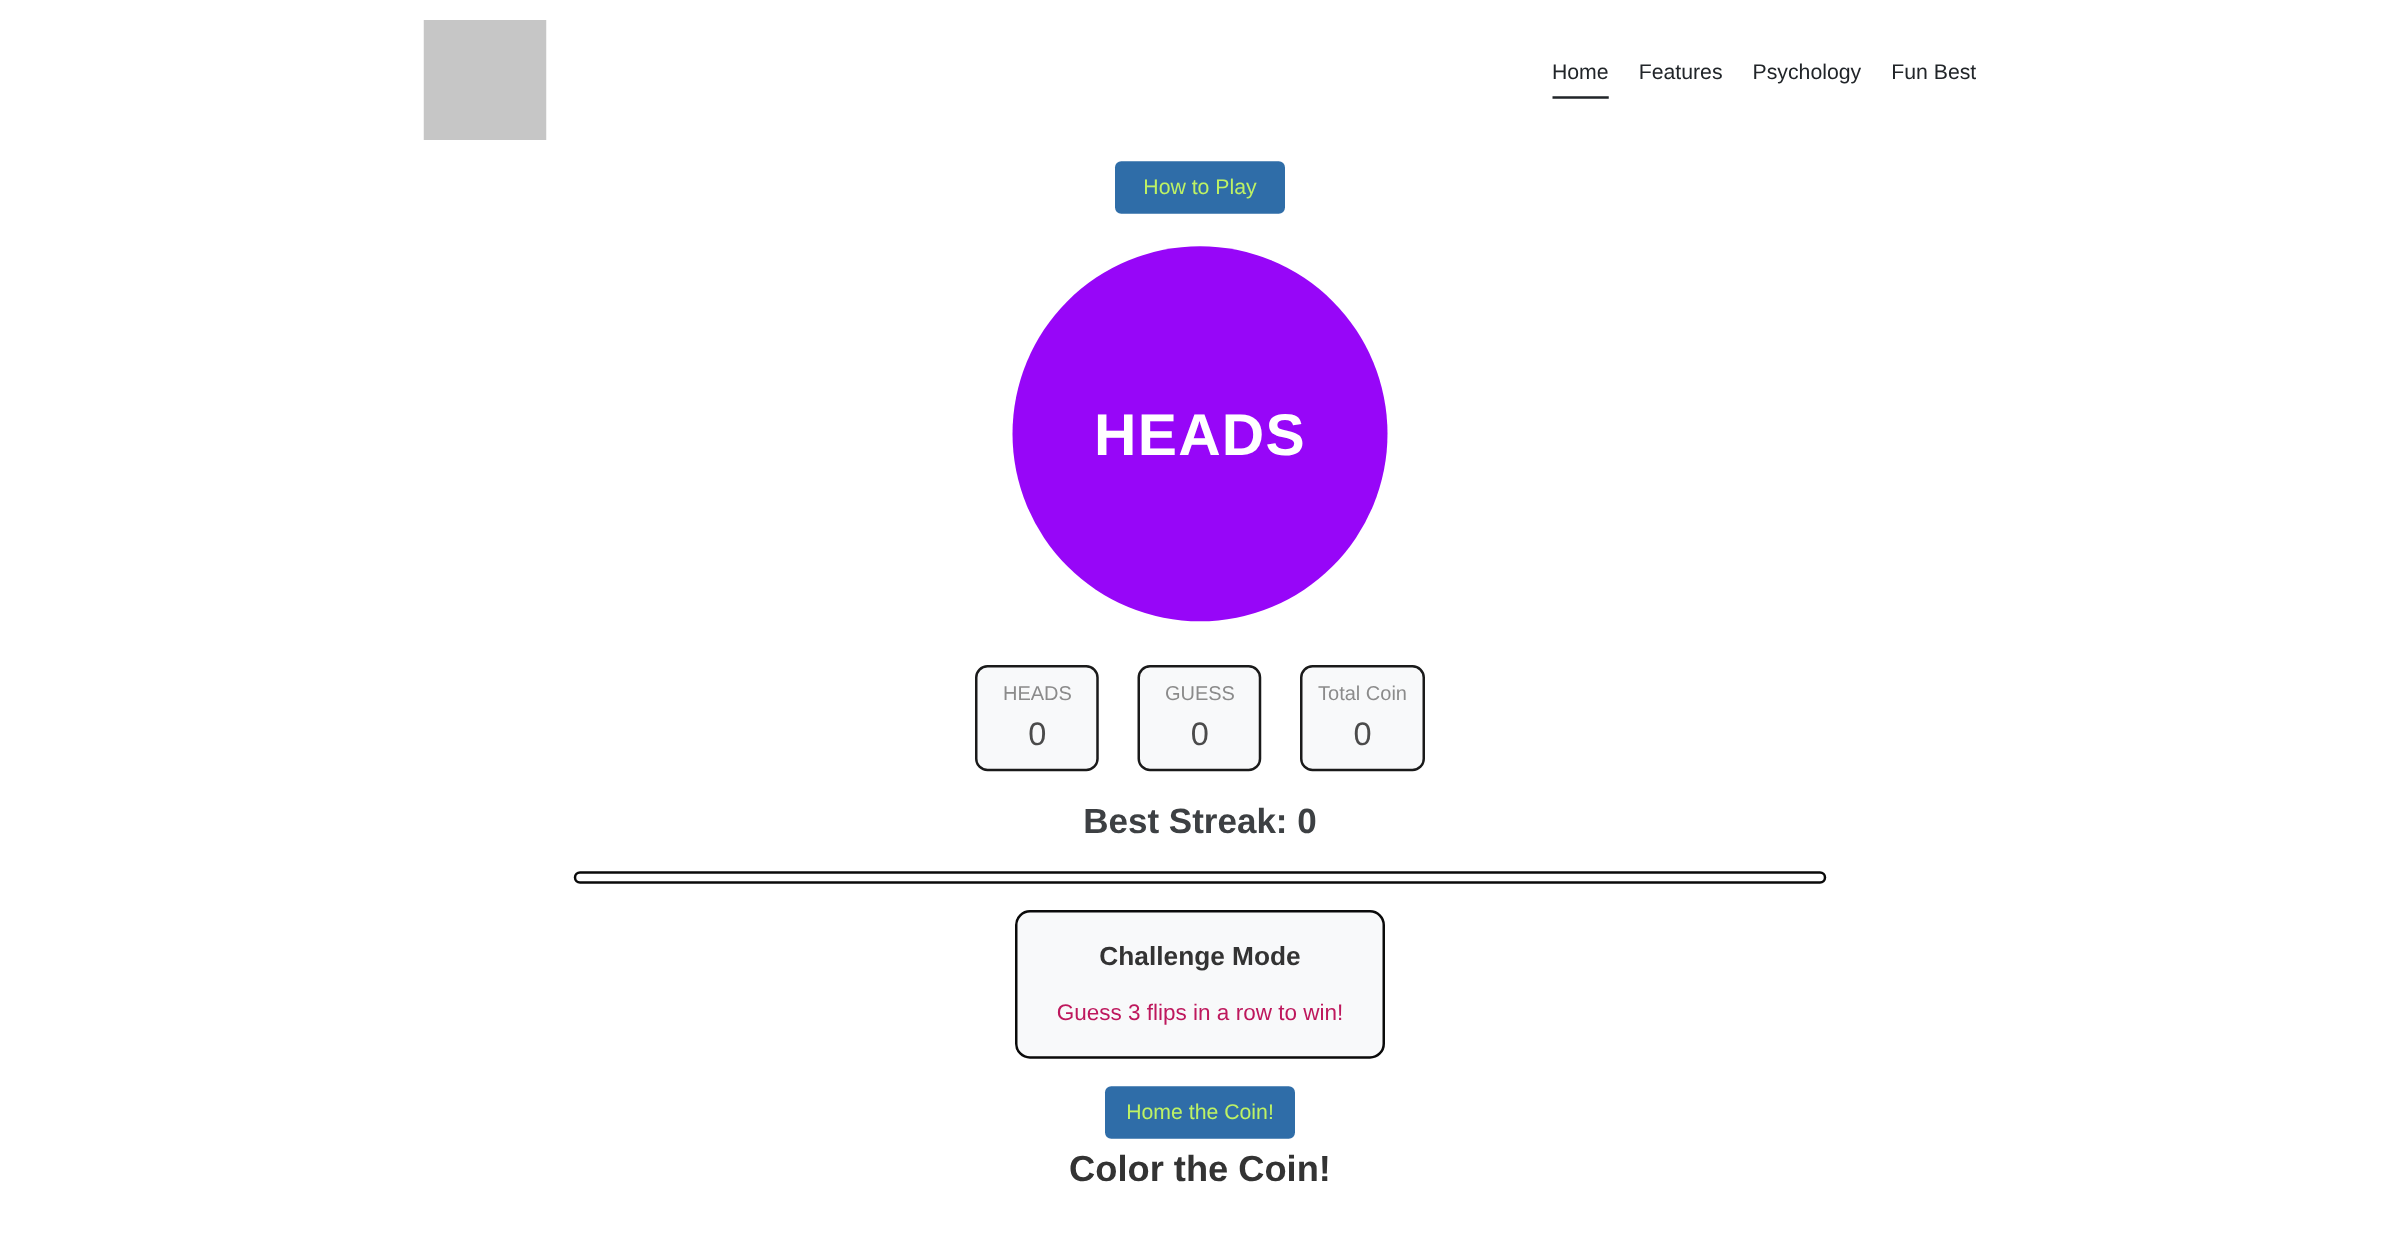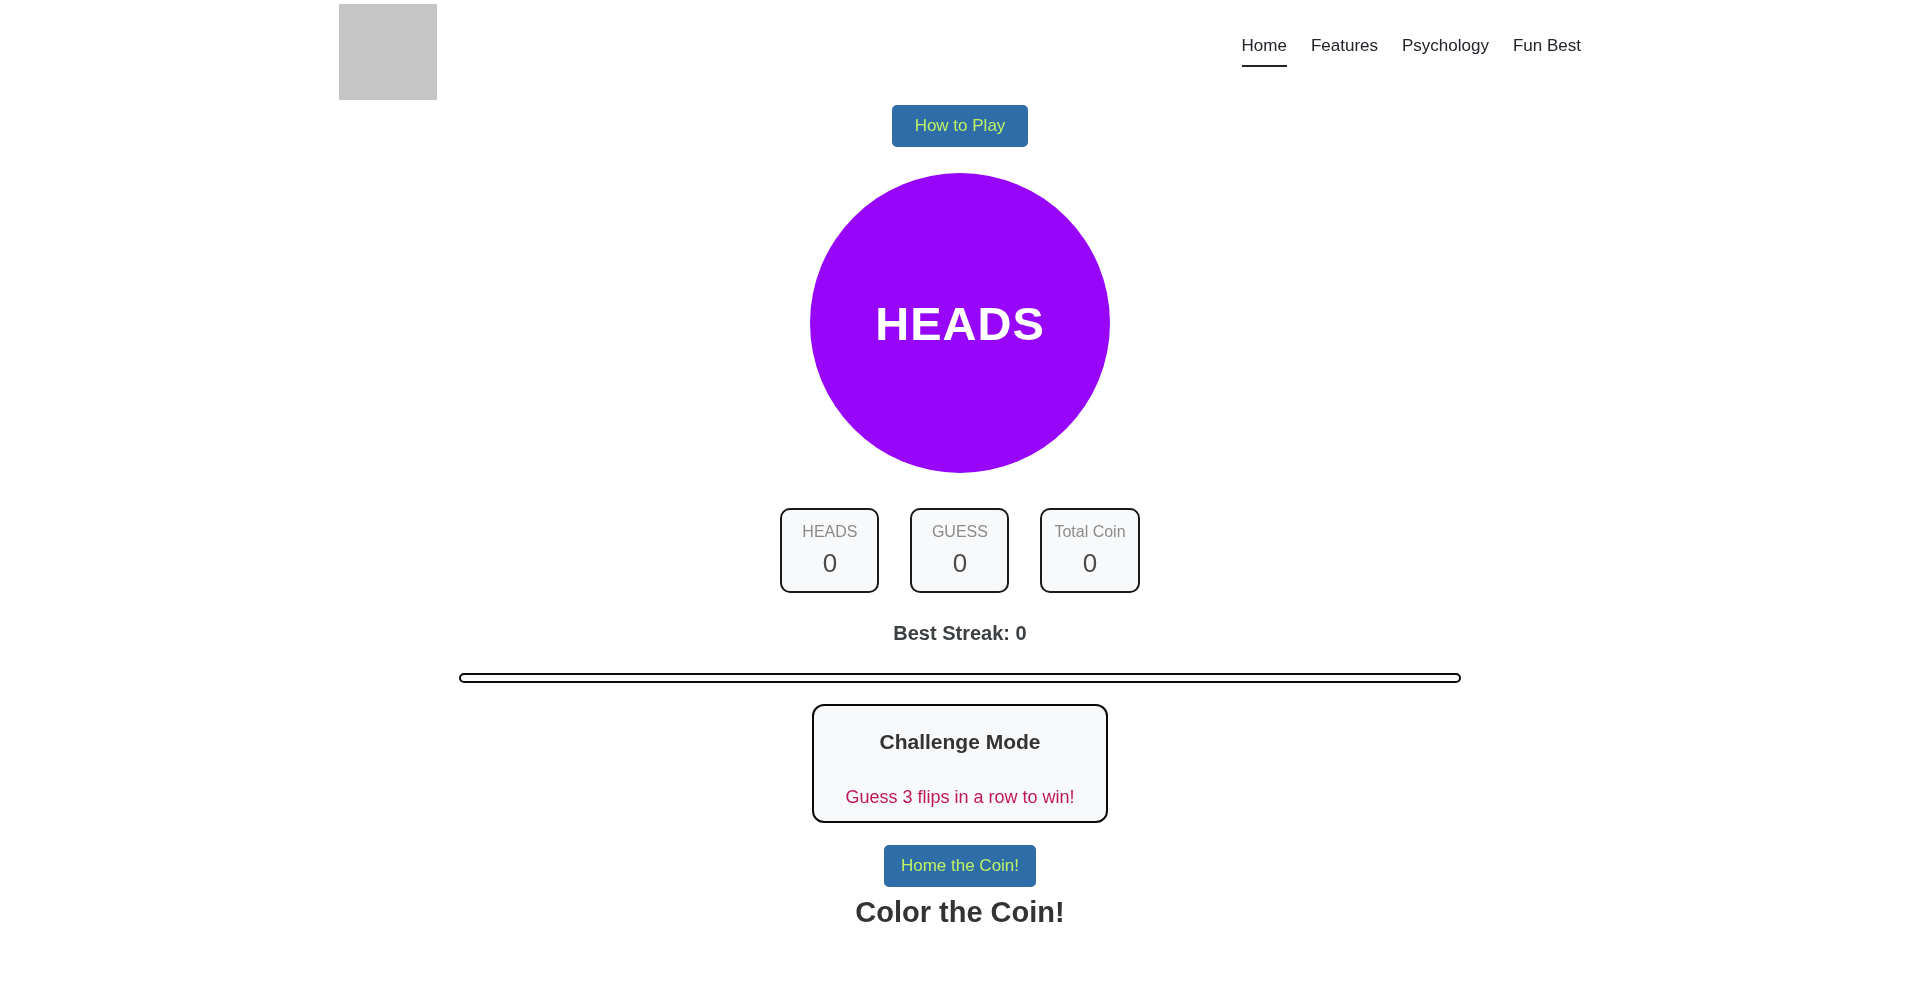--- a/index.html
+++ b/index.html
@@ -5,21 +5,21 @@
   * { box-sizing: border-box; margin: 0; padding: 0; }
   html, body { background: #ffffff; }
   body {
     font-family: "Liberation Sans", sans-serif;
     width: 1920px;
     height: 993px;
     overflow: hidden;
     color: #212529;
   }
   .page { width: 1920px; height: 993px; background: #fff; position: relative; }
-  .container { width: 1242px; margin: 0 auto; }
+  .container { width: 1242px; margin: 12px auto; }
 
   
   .header {
     display: flex;
     justify-content: space-between;
     align-items: center;
     height: 100px;
     padding-top: 3px;
   }
   .logo {
@@ -96,21 +96,21 @@
     align-items: center;
     justify-content: center;
     gap: 7px;
     padding: 0 12px;
   }
   .stat-label { font-size: 16px; color: #8b8b8b; white-space: nowrap; }
   .stat-value { font-size: 26px; color: #4b4b4b; }
 
   .best-streak {
     margin-top: 27px;
-    font-size: 20px;
+    font-size: 28px;
     font-weight: bold;
     color: #3d4043;
     line-height: 26px;
   }
 
   .progress {
     margin-top: 27px;
     width: 1002px;
     height: 10px;
     border: 2px solid #0a0a0a;
@@ -124,21 +124,21 @@
     margin-top: 21px;
     width: 296px;
     height: 119px;
     background: var(--panel-bg, #f8f9fa);
     border: 2.5px solid #0a0a0a;
     border-radius: 12px;
     display: flex;
     flex-direction: column;
     align-items: center;
     padding-top: 24px;
-    gap: 33px;
+    gap: 22px;
   }
   .challenge-title { font-size: 21px; font-weight: bold; color: #333333; }
   .challenge-desc { font-size: 18px; color: #be185d; white-space: nowrap; }
 
   .flip { margin-top: 22px; padding: 0 17px; }
 
   .color-title {
     margin-top: 9px;
     font-size: 29px;
     font-weight: bold;

